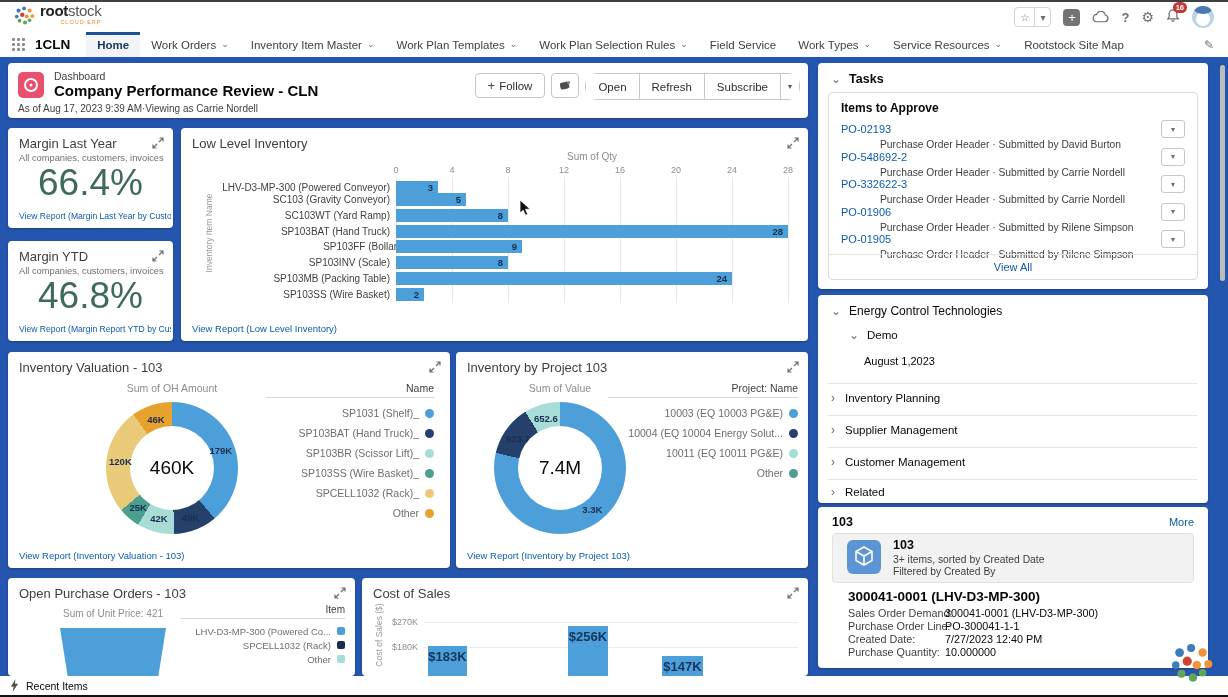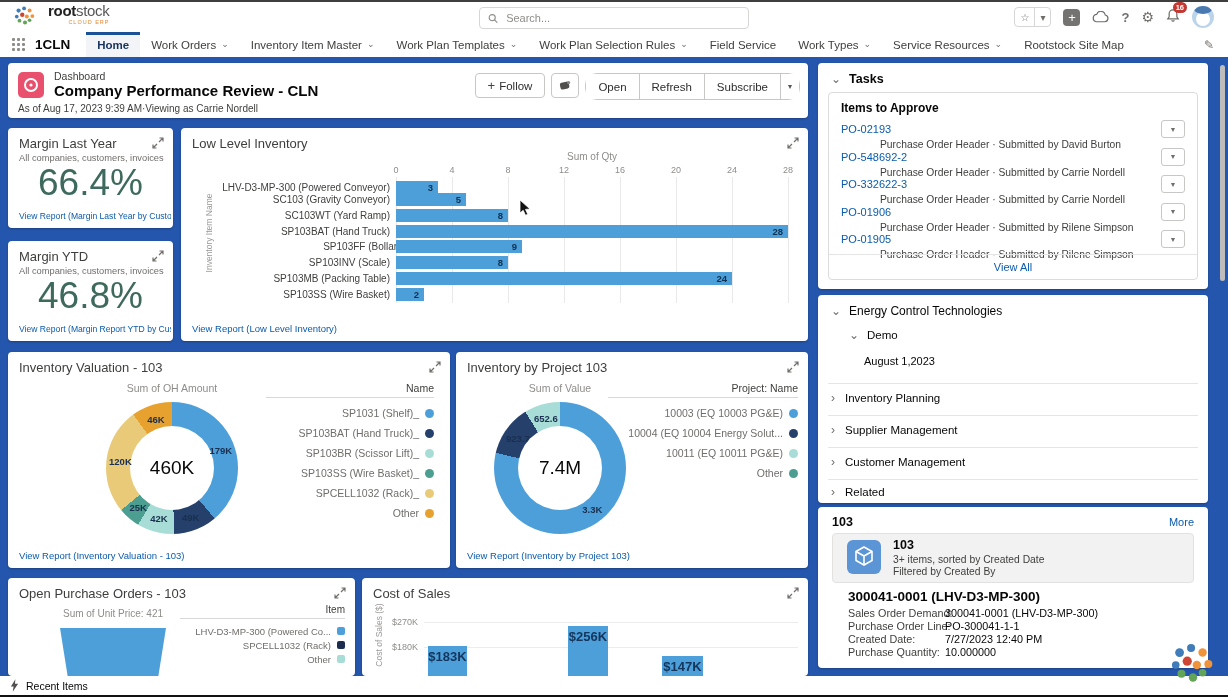--- a/index.html
+++ b/index.html
@@ -3,21 +3,21 @@
 <meta charset="utf-8">
 <style>
   html,body{margin:0;padding:0;background:#222;}
   .screen{position:relative;width:1228px;height:697px;margin:0 auto;background:#fff;
     font-family:"Liberation Sans",sans-serif;overflow:hidden;color:#080707;}
   .edge-top{position:absolute;left:0;top:0;width:100%;height:2px;background:#3f3f3f;z-index:60;}
   .edge-bottom{position:absolute;left:0;top:695px;width:100%;height:2px;background:#111;z-index:60;}
 
   
   .topbar{position:absolute;left:0;top:2px;width:100%;height:30px;background:#fff;display:flex;align-items:center;}
-  .brand{display:flex;align-items:flex-start;gap:12px;margin-left:14px;}
+  .brand{display:flex;align-items:flex-start;gap:4px;margin-left:14px;}
   .brand-text{line-height:11px;}
   .brand-name{font-size:15px;letter-spacing:-.3px;}
   .brand-name .b{font-weight:bold;color:#222;}
   .brand-name .l{color:#555;}
   .brand-tag{font-size:5.5px;color:#e58a33;letter-spacing:1px;text-align:right;margin-top:1px;}
   .search{position:absolute;left:50%;top:5px;transform:translateX(-50%);width:252px;height:20px;
     border:1px solid #d8d6d4;border-radius:4px;display:flex;align-items:center;padding:0 8px;gap:6px;background:#fff;}
   .search input{border:none;outline:none;font-size:11px;color:#444;width:100%;font-family:inherit;background:transparent;}
   .search input::placeholder{color:#8f8d8a;}
   .top-actions{margin-left:auto;display:flex;align-items:center;gap:12px;margin-right:14px;}
@@ -176,27 +176,20 @@
           <circle cx="3" cy="11.5" r="2.0" fill="#3f7cb9"></circle>
         <circle cx="14" cy="11.5" r="2.2" fill="#f0943b"></circle>
           <circle cx="6" cy="16" r="2.1" fill="#63a558"></circle>
         <circle cx="12" cy="18" r="2.2" fill="#63a558"></circle>
           <circle cx="17" cy="15.5" r="2.0" fill="#63a558"></circle>
       </svg>
       <div class="brand-text">
         <div class="brand-name"><span class="b">root</span><span class="l">stock</span></div>
         <div class="brand-tag">CLOUD ERP</div>
       </div>
-    </div>
-    <div class="search">
-      <svg width="11" height="11" viewBox="0 0 12 12">
-        <circle cx="5" cy="5" r="3.6" fill="none" stroke="#8f8d8a" stroke-width="1.3"></circle>
-        <line x1="8" y1="8" x2="11" y2="11" stroke="#8f8d8a" stroke-width="1.3"></line>
-      </svg>
-      <input placeholder="Search..." style="">
     </div>
     <div class="top-actions">
       <div class="fav-group">
         <span class="seg">☆</span>
         <span class="seg">▾</span>
       </div>
       <div class="plus-btn">+</div>
       <svg width="17" height="13" viewBox="0 0 20 14">
         <path d="M5 12h10a4 4 0 0 0 .6-7.9A5.2 5.2 0 0 0 5.5 3.3 4.4 4.4 0 0 0 5 12z" fill="none" stroke="#706e6b" stroke-width="1.4"></path>
       </svg>

